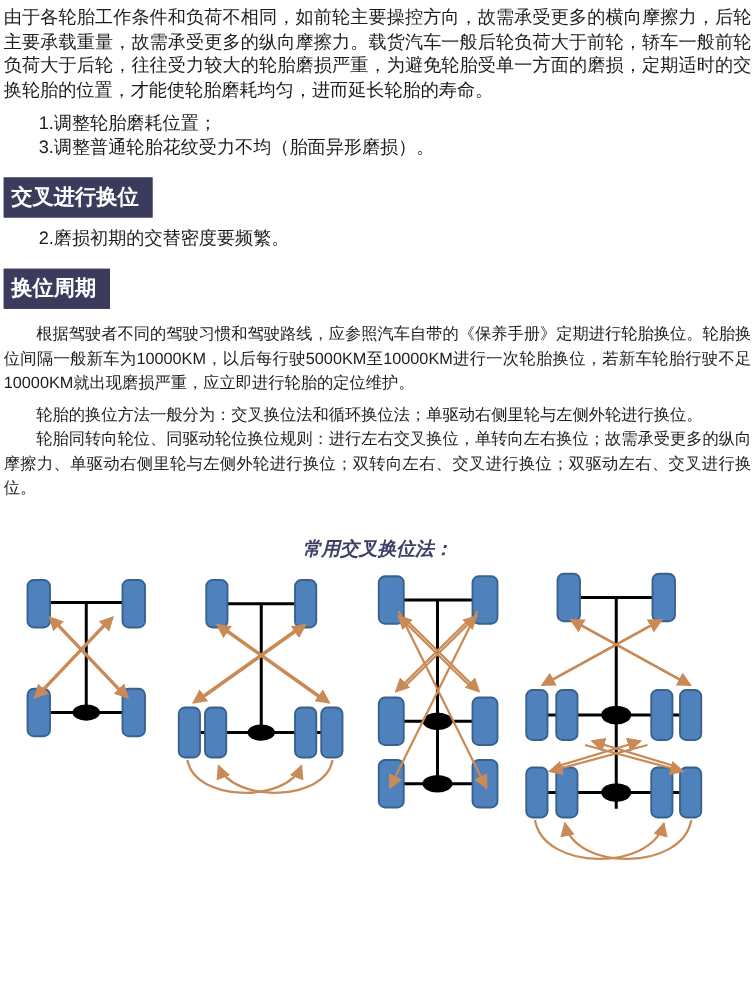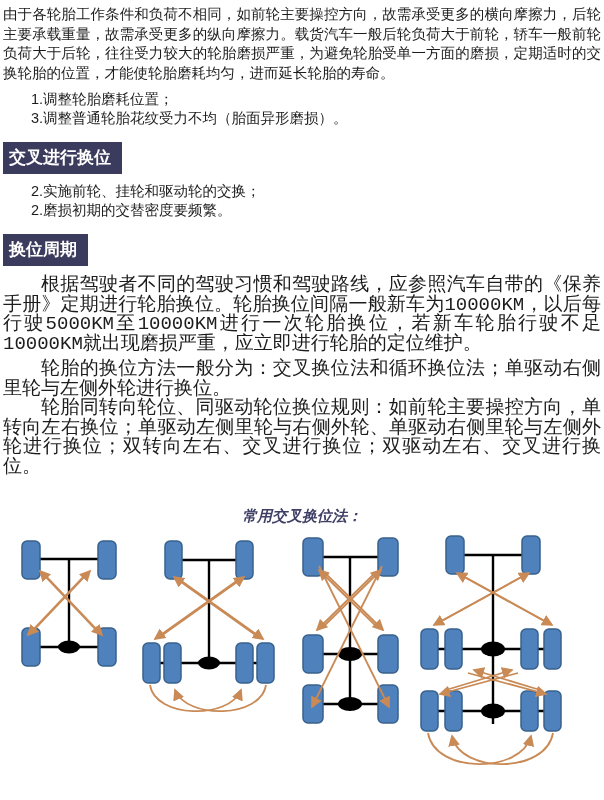--- a/index.html
+++ b/index.html
@@ -18,21 +18,21 @@
     background:var(--header-bg,#3b3b5d);
     color:var(--header-text,#fff);
     font-size:17px;font-weight:bold;
     padding:3px 10px 4px 5px;
     border:1px solid var(--header-bg,#3b3b5d);
     margin:6px 0 8px 0;
   }
   .plist{margin:0 0 9px 0;padding-left:28px;font-size:14.5px;line-height:18px;}
   .plist div{margin:0 0 1px 0;}
   .para{
-    font-size:19px;line-height:19.5px;margin:0;text-indent:2em;text-align:justify;font-family:Liberation Mono, monospace;
+    font-size:13px;line-height:19.5px;margin:0;text-indent:2em;text-align:justify;
   }
   .para-block{margin:2px 0 6px 0;}
   .diagram-caption{
     text-align:center;
     color:var(--caption-text,#3f3f66);
     font-size:15px;font-weight:bold;
     margin:30px 0 8px 0;
     font-style:italic;
   }
   .diagrams{display:block;}
@@ -52,36 +52,35 @@
   <div>
     <div class="plist">
       <div>1.调整轮胎磨耗位置；</div>
       <div>3.调整普通轮胎花纹受力不均（胎面异形磨损）。</div>
     </div>
   </div>
 
   <div>
     <span class="sec-title">交叉进行换位</span>
     <div class="plist">
-      <div>2.实施前轮、挂轮和驱动轮的交换；</div>
       <div>2.磨损初期的交替密度要频繁。</div>
     </div>
   </div>
 
   <div>
     <span class="sec-title">换位周期</span>
     <div class="para-block">
       <p class="para">根据驾驶者不同的驾驶习惯和驾驶路线，应参照汽车自带的《保养手册》定期进行轮胎换位。轮胎换位间隔一般新车为10000KM，以后每行驶5000KM至10000KM进行一次轮胎换位，若新车轮胎行驶不足10000KM就出现磨损严重，应立即进行轮胎的定位维护。</p>
     </div>
   </div>
 
   <div>
     <div class="para-block">
       <p class="para">轮胎的换位方法一般分为：交叉换位法和循环换位法；单驱动右侧里轮与左侧外轮进行换位。</p>
-      <p class="para">轮胎同转向轮位、同驱动轮位换位规则：如前轮主要操控方向，单转向左右换位；单驱动左侧里轮与右侧外轮、单驱动右侧里轮与左侧外轮进行换位；双转向左右、交叉进行换位；双驱动左右、交叉进行换位。</p>
+      <p class="para">轮胎同转向轮位、同驱动轮位换位规则：进行左右交叉换位，单转向左右换位；故需承受更多的纵向摩擦力、单驱动右侧里轮与左侧外轮进行换位；双转向左右、交叉进行换位；双驱动左右、交叉进行换位。</p>
     </div>
   </div>
 
   <div class="diagram-caption">常用交叉换位法：</div>
 
   <svg class="diagrams" width="604" height="272" viewBox="0 528 604 272" xmlns="http://www.w3.org/2000/svg">
     <defs>
       <marker id="ah" viewBox="0 0 10 10" refX="8.5" refY="5" markerWidth="6.5" markerHeight="6.5" orient="auto">
         <path class="ah-path" d="M0,0 L10,5 L0,10 z"></path>
       </marker>

